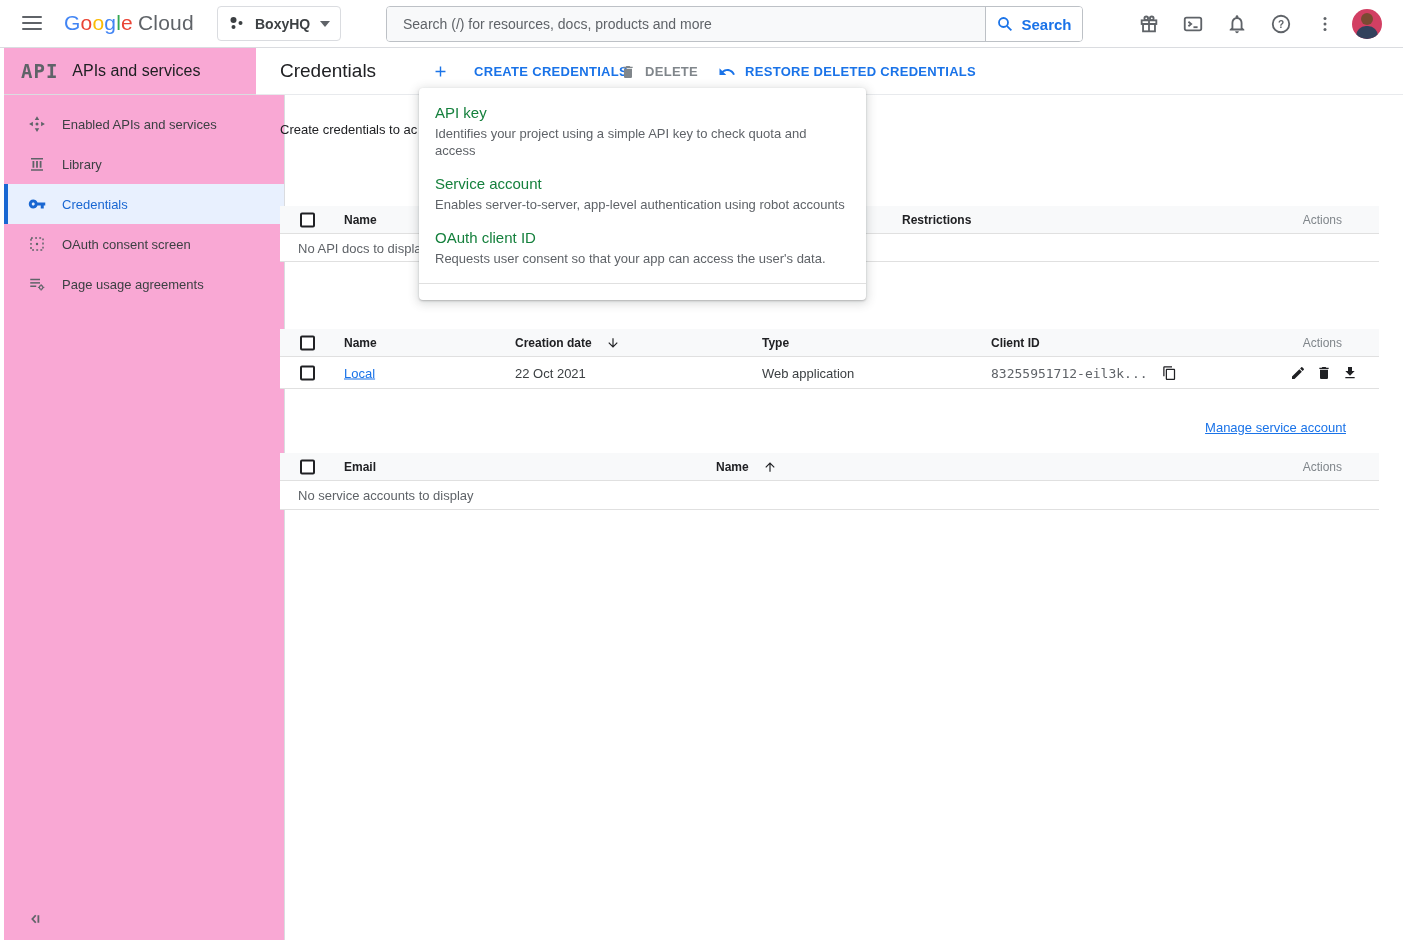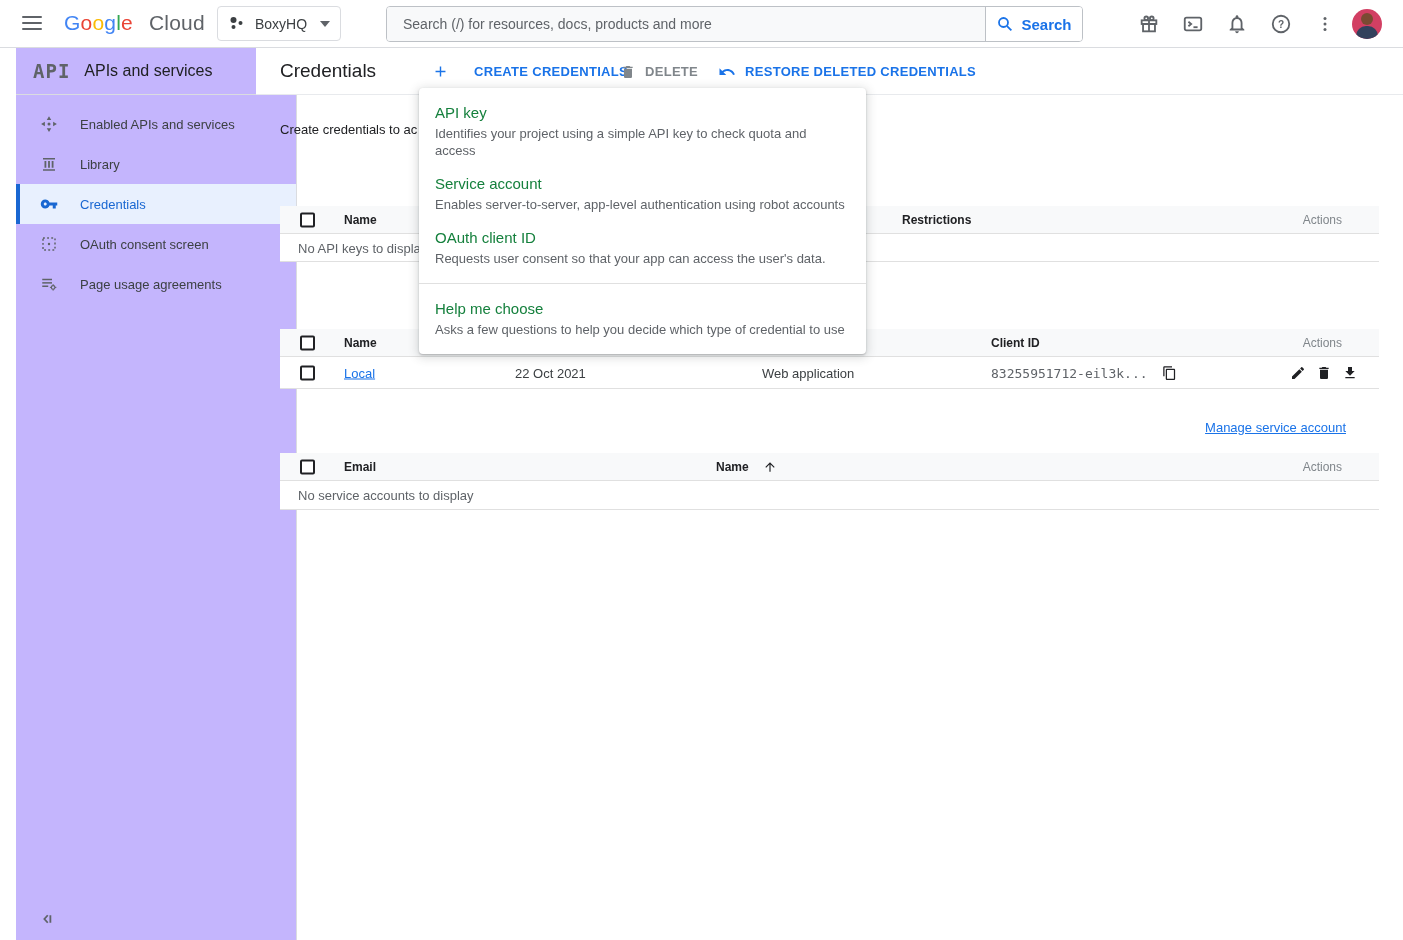--- a/index.html
+++ b/index.html
@@ -6,55 +6,55 @@
   html,body { width:1403px; height:940px; overflow:hidden; background:#fff;
     font-family:"Liberation Sans", sans-serif; }
   #app { position:relative; width:1403px; height:940px; background:#fff; }
 
   
   .topbar { position:absolute; left:0; top:0; width:1403px; height:48px; background:#fff;
     border-bottom:1px solid #dadce0; z-index:5; }
   .hamburger { position:absolute; left:22px; top:16px; width:20px; height:14px; cursor:pointer; }
   .hamburger span { display:block; height:2px; background:#5f6368; margin-bottom:4px; border-radius:1px; }
   .gc-logo { position:absolute; left:64px; top:11px; font-size:21px; letter-spacing:.2px; }
-  .gc-logo .cloud { color:#5f6368; margin-left:16px; }
+  .gc-logo .cloud { color:#5f6368; margin-left:5px; }
   .project-btn { position:absolute; left:217px; top:6px; width:124px; height:35px;
     border:1px solid #dadce0; border-radius:4px; display:flex; align-items:center;
     padding:0 10px; gap:9px; cursor:pointer; background:#fff; }
-  .project-btn .plabel { font-size:14px; color:#3c4043; flex:1; }
+  .project-btn .plabel { font-size:14px; color:#3c4043; flex:1;font-weight:bold; }
   .caret-down { width:0; height:0; border:5px solid transparent; border-top:6px solid #5f6368; margin-top:5px; }
   .searchbar { position:absolute; left:386px; top:6px; width:697px; height:36px;
     border:1px solid #bdc1c6; border-radius:4px; display:flex; overflow:hidden; }
   .search-input-wrap { flex:1; background:#f8f9fa; display:flex; align-items:center; }
   .search-input-wrap input { width:100%; border:none; outline:none; background:transparent;
     font-size:14px; padding:0 16px; color:#0f172a; font-family:"Liberation Sans",sans-serif; }
   .search-input-wrap input::placeholder { color:#5f6368; }
   .search-go { width:97px; background:#fff; border-left:1px solid #bdc1c6; display:flex;
     align-items:center; justify-content:center; gap:7px; cursor:pointer; }
   .search-go .slabel { color:#1a73e8; font-size:15px; font-weight:bold; }
   .tb-icon { position:absolute; top:12px; width:24px; height:24px; color:#5f6368; cursor:pointer;
     display:flex; align-items:center; justify-content:center; }
   .avatar { position:absolute; left:1352px; top:9px; width:30px; height:30px; border-radius:50%;
     background:#d23f63; overflow:hidden; cursor:pointer; }
   .avatar::before { content:""; position:absolute; left:9px; top:4px; width:12px; height:12px;
     border-radius:50%; background:#7a4a32; }
   .avatar::after { content:""; position:absolute; left:4px; top:17px; width:22px; height:13px;
     border-radius:10px 10px 0 0; background:#33415c; }
 
   
-  .sidebar { position:absolute; left:16px; top:48px; width:281px; height:892px; background:#c4b5fd;
+  .sidebar { position:absolute; left:4px; top:48px; width:281px; height:892px; background:#f9a8d4;
     border-right:1px solid #dadce0; }
   .sb-header { height:47px; border-bottom:1px solid #dadce0; display:flex; align-items:center;
     padding-left:17px; gap:14px; }
   .api-logo { font-family:"DejaVu Sans Mono", monospace; font-weight:bold; font-size:19px;
     color:#5f6368; letter-spacing:1px; }
   .sb-title { font-size:16px; color:#202124; }
   .sb-items { padding-top:9px; }
   .sb-item { position:relative; height:40px; display:flex; align-items:center; padding-left:24px;
-    gap:22px; font-size:13px; color:#3c4043; cursor:pointer; }
+    gap:16px; font-size:13px; color:#3c4043; cursor:pointer; }
   .sb-item .sb-icon { width:18px; height:18px; display:flex; align-items:center; justify-content:center;
     color:#5f6368; }
   .sb-item.selected { background:#e8f0fe; color:#1967d2; }
   .sb-item.selected .sb-icon { color:#1967d2; }
   .sb-item.selected::before { content:""; position:absolute; left:0; top:0; bottom:0; width:4px;
     background:#1967d2; }
   .collapse-btn { position:absolute; left:22px; bottom:12px; color:#5f6368; cursor:pointer; }
 
   
   .toolbar { position:absolute; left:256px; top:48px; width:1147px; height:47px; background:#fff;
@@ -291,21 +291,21 @@
 
     <div class="sec-h h-apikeys">API keys</div>
     <div class="tbl t-apikeys">
       <div class="trow thead">
         <span class="cbx"></span>
         <span class="cell c-name">Name</span>
         <span class="cell c-restr">Restrictions</span>
         <span class="cell c-actions actions">Actions</span>
       </div>
       <div class="trow tempty">
-        <span class="cell c-emptytext">No API keys to displa</span>
+        <span class="cell c-emptytext">No API docs to displa</span>
       </div>
     </div>
 
     <div class="sec-h h-oauth">OAuth 2.0 Client I</div>
     <div class="tbl t-oauth">
       <div class="trow thead">
         <span class="cbx"></span>
         <span class="cell c-name">Name</span>
         <span class="cell c-creation">
           <span>Creation date</span>
@@ -383,19 +383,15 @@
     </div>
     <div class="menu-item">
       <div class="menu-title">Service account</div>
       <div class="menu-desc">Enables server-to-server, app-level authentication using robot accounts</div>
     </div>
     <div class="menu-item">
       <div class="menu-title">OAuth client ID</div>
       <div class="menu-desc">Requests user consent so that your app can access the user's data.</div>
     </div>
     <div class="menu-divider"></div>
-    <div class="menu-item">
-      <div class="menu-title">Help me choose</div>
-      <div class="menu-desc">Asks a few questions to help you decide which type of credential to use</div>
-    </div>
   </div>
 
 </div>
 
 </body></html>

